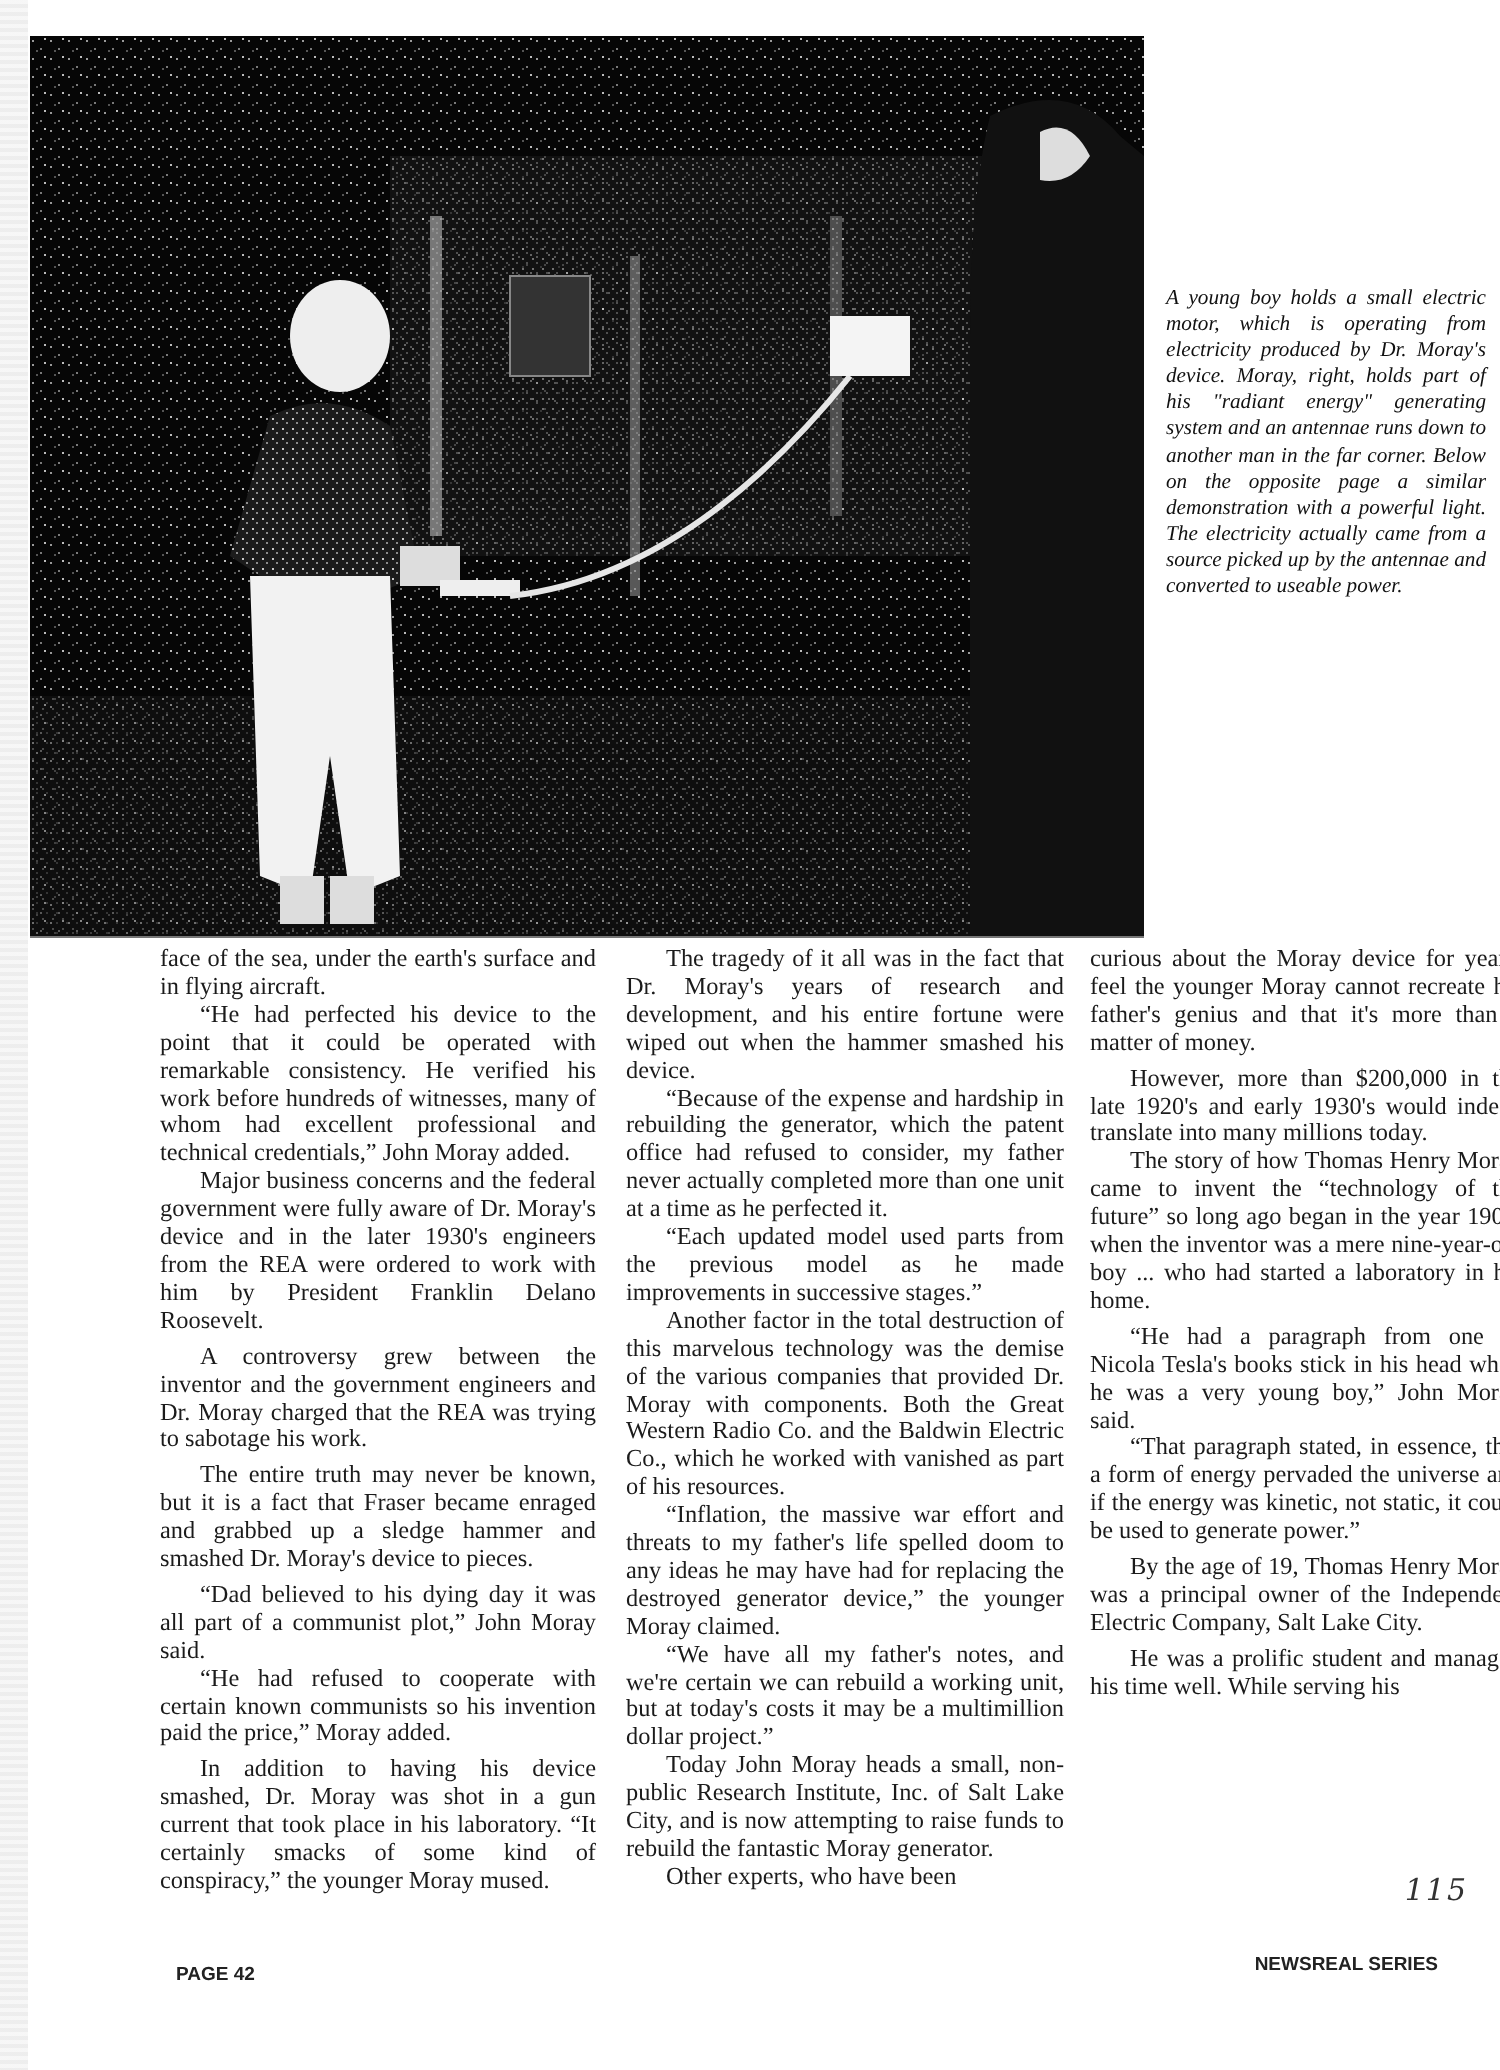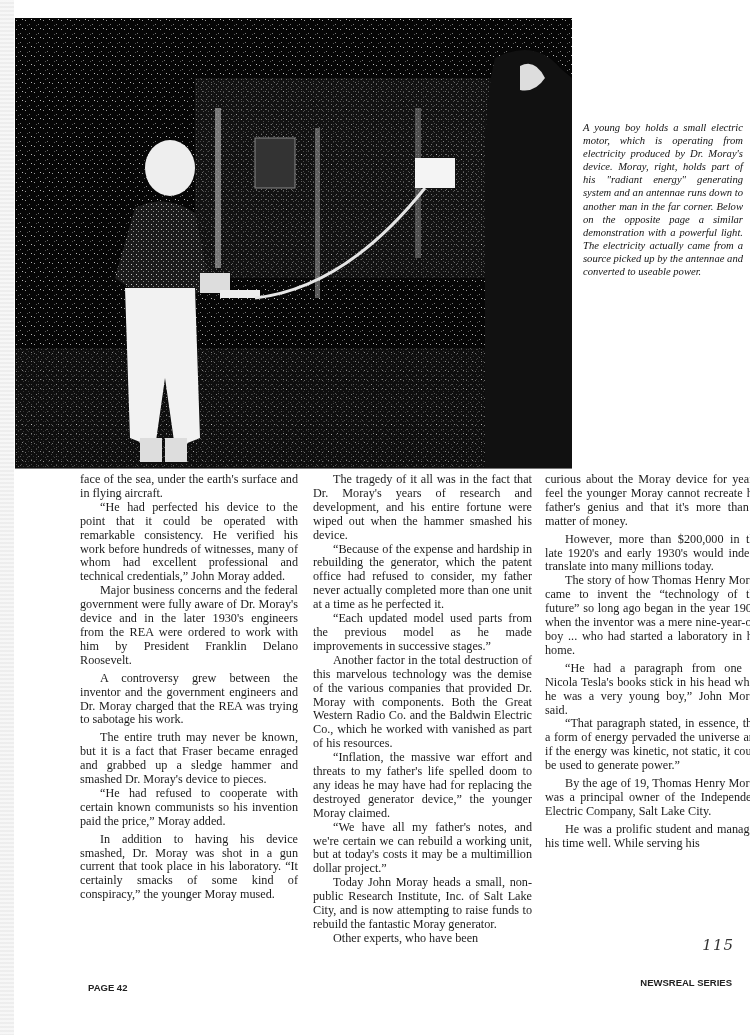--- a/index.html
+++ b/index.html
@@ -11,40 +11,40 @@
       position: absolute; left: 0; top: 0; width: 14px; height: 1035px;
       background: repeating-linear-gradient(180deg, #f3f3f3 0 2px, #e6e6e6 2px 4px);
       opacity: .7;
     }
     .photo {
       position: absolute; left: 15px; top: 18px; width: 557px; height: 450px;
       background: #050505; overflow: hidden; border-bottom: 1px solid #777;
     }
     .photo svg { width: 100%; height: 100%; display: block; }
     .caption {
-      position: absolute; left: 583px; top: 121px; width: 160px;
+      position: absolute; left: 583px; top: 143px; width: 160px;
       font-family: "Liberation Serif", "DejaVu Serif", serif; font-style: italic;
       font-size: 10.6px; line-height: 13.1px; text-align: justify; color: #111;
     }
     .col {
       position: absolute; top: 473px; font-size: 12.2px; line-height: 13.9px;
       text-align: justify; hyphens: manual; color: #1b1b1b; margin-left: 24px;
     }
     .col p { margin: 0; text-indent: 20px; }
     .col p.cont { text-indent: 0; }
     .col p.gap { margin-top: 4px; }
     .c1 { left: 56px; width: 218px; }
     .c2 { left: 289px; width: 219px; }
     .c3 { left: 521px; width: 216px; }
     .footer-left {
       position: absolute; left: 40px; top: 982px;
       font-family: "Liberation Sans", "DejaVu Sans", sans-serif; font-weight: bold; font-size: 9.5px; color: #222; padding-left: 48px;
     }
     .footer-right {
-      position: absolute; right: 18px; top: 977px; text-align: center;
+      position: absolute; right: 31px; top: 977px; text-align: center;
       font-family: "Liberation Sans", "DejaVu Sans", sans-serif; font-weight: bold; font-size: 9.5px; color: #222;
     }
     .handwritten {
       position: absolute; right: 16px; top: 936px;
       font-family: "DejaVu Serif", serif; font-style: italic; font-size: 15px; color: #333; letter-spacing: 1px;
     }
   </style>
 </head>
 <body>
 
@@ -98,20 +98,21 @@
 </div>
 
 <div class="caption">A young boy holds a small electric motor, which is operating from electricity produced by Dr. Moray's device. Moray, right, holds part of his "radiant energy" generating system and an antennae runs down to another man in the far corner. Below on the opposite page a similar demonstration with a powerful light. The electricity actually came from a source picked up by the antennae and converted to useable power.</div>
 
 <div class="col c1">
   <p class="cont">face of the sea, under the earth's surface and in flying aircraft.</p>
   <p>“He had perfected his device to the point that it could be operated with remarkable consistency. He verified his work before hundreds of witnesses, many of whom had excellent professional and technical credentials,” John Moray added.</p>
   <p>Major business concerns and the federal government were fully aware of Dr. Moray's device and in the later 1930's engineers from the REA were ordered to work with him by President Franklin Delano Roosevelt.</p>
   <p class="gap">A controversy grew between the inventor and the government engineers and Dr. Moray charged that the REA was trying to sabotage his work.</p>
   <p class="gap">The entire truth may never be known, but it is a fact that Fraser became enraged and grabbed up a sledge hammer and smashed Dr. Moray's device to pieces.</p>
+  <p class="gap">“Dad believed to his dying day it was all part of a communist plot,” John Moray said.</p>
   <p>“He had refused to cooperate with certain known communists so his invention paid the price,” Moray added.</p>
   <p class="gap">In addition to having his device smashed, Dr. Moray was shot in a gun current that took place in his laboratory. “It certainly smacks of some kind of conspiracy,” the younger Moray mused.</p>
 </div>
 
 <div class="col c2">
   <p>The tragedy of it all was in the fact that Dr. Moray's years of research and development, and his entire fortune were wiped out when the hammer smashed his device.</p>
   <p>“Because of the expense and hardship in rebuilding the generator, which the patent office had refused to consider, my father never actually completed more than one unit at a time as he perfected it.</p>
   <p>“Each updated model used parts from the previous model as he made improvements in successive stages.”</p>
   <p>Another factor in the total destruction of this marvelous technology was the demise of the various companies that provided Dr. Moray with components. Both the Great Western Radio Co. and the Baldwin Electric Co., which he worked with vanished as part of his resources.</p>
   <p>“Inflation, the massive war effort and threats to my father's life spelled doom to any ideas he may have had for replacing the destroyed generator device,” the younger Moray claimed.</p>

